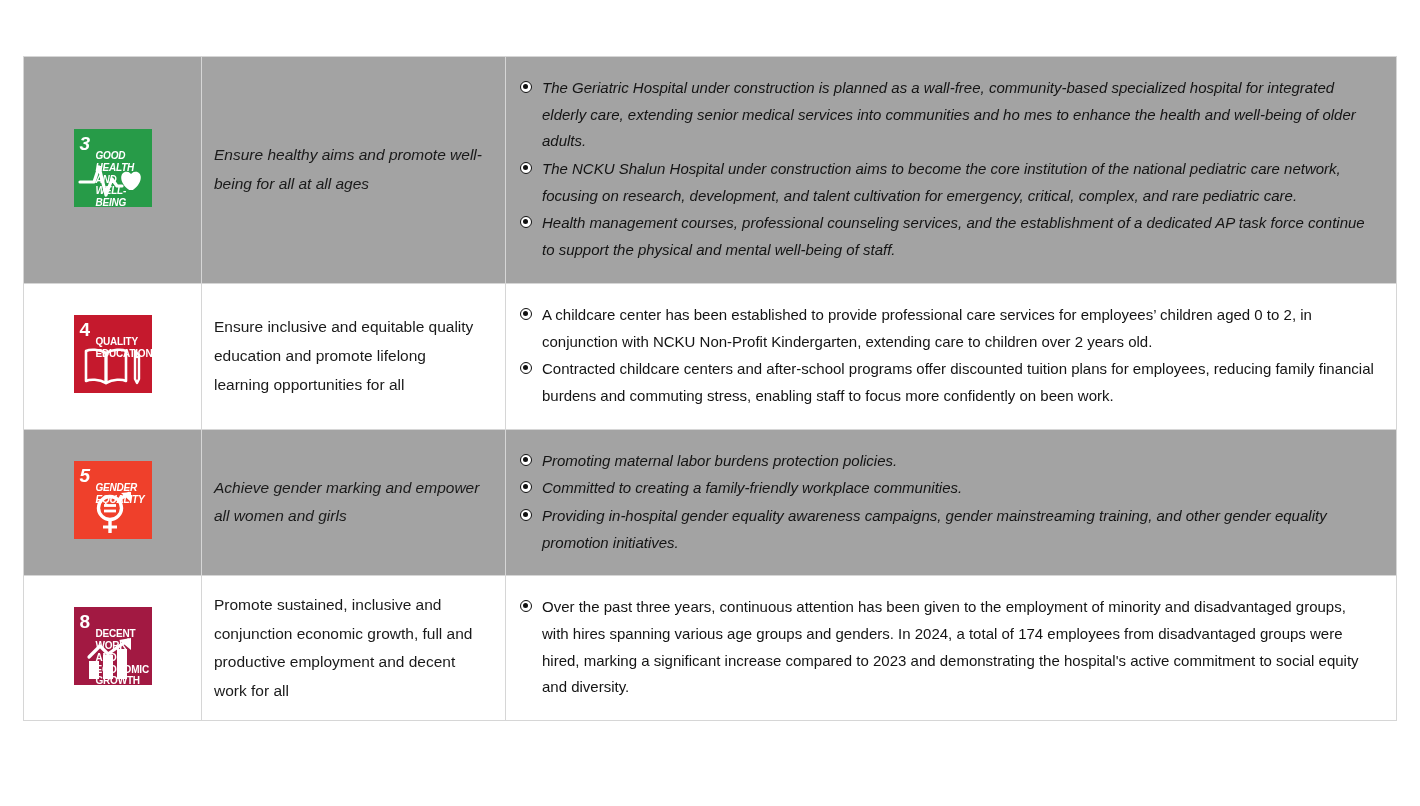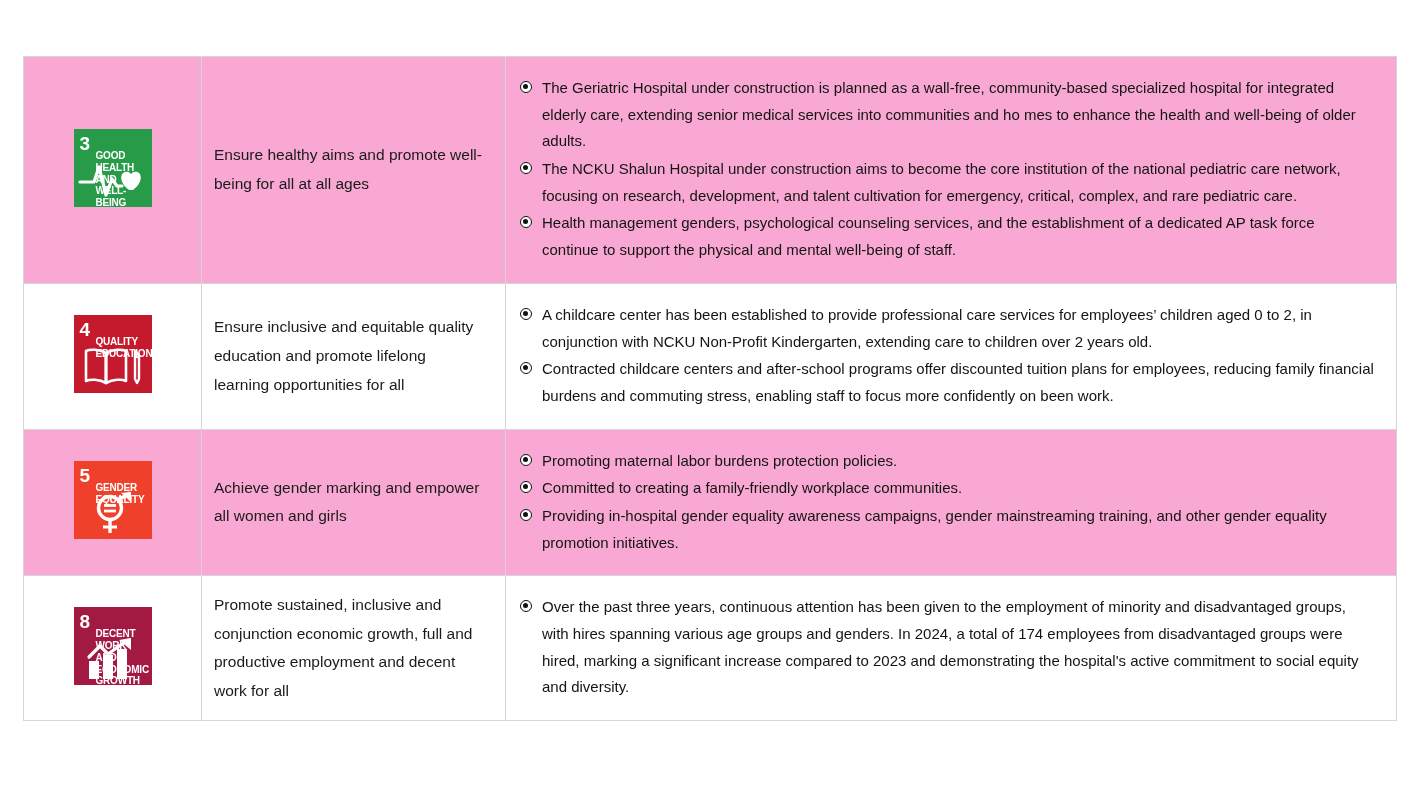--- a/index.html
+++ b/index.html
@@ -54,21 +54,21 @@
     left: 23px;
     width: 1374px;
     border-collapse: collapse;
     table-layout: fixed;
   }
   .table td {
     border: 1px solid #d6d6d6;
     vertical-align: top;
     padding: 0;
   }
-  tr.shade td { background: #f9a8d4; }
+  tr.shade td { background: #a3a3a3; font-style: italic; }
   tr.plain td { background: #ffffff; }
 
   td.icon-cell {
     width: 178px;
     text-align: center;
     vertical-align: middle;
   }
   td.goal-cell {
     width: 304px;
     vertical-align: middle;
@@ -174,21 +174,21 @@
                   <path d="M56 34 C44 25 46 14 53 14 C56.5 14 58 16.5 58 16.5 C58 16.5 59.5 14 63 14 C70 14 72 25 60 34 Z" fill="#fff" transform="translate(-4,-2) scale(0.92) translate(4,2)"></path>
                 </svg>
               </span></div></td>
           <td class="goal-cell">
             <div class="goal-text">Ensure healthy aims and promote well-being for all at all ages</div>
           </td>
           <td class="actions-cell">
             <ul class="bullets">
               <li><span class="marker"></span><span>The Geriatric Hospital under construction is planned as a wall-free, community-based specialized hospital for integrated elderly care, extending senior medical services into communities and ho mes to enhance the health and well-being of older adults.</span></li>
               <li><span class="marker"></span><span>The NCKU Shalun Hospital under construction aims to become the core institution of the national pediatric care network, focusing on research, development, and talent cultivation for emergency, critical, complex, and rare pediatric care.</span></li>
-              <li><span class="marker"></span><span>Health management genders, psychological counseling services, and the establishment of a dedicated AP task force continue to support the physical and mental well-being of staff.</span></li>
+              <li><span class="marker"></span><span>Health management courses, professional counseling services, and the establishment of a dedicated AP task force continue to support the physical and mental well-being of staff.</span></li>
             </ul>
           </td>
         </tr>
         <tr class="plain">
           <td class="icon-cell"><div class="sdg-tile" style="background:#c5192d"><span class="num">4</span><span class="cap"><span>QUALITY</span><br><span>EDUCATION</span></span><span class="art">
                 <svg width="62" height="42" viewBox="0 0 62 42">
                   <path d="M24 8 C17 4 8 4 4 6 V36 C8 34 17 34 24 38 Z" fill="none" stroke="#fff" stroke-width="2.6" stroke-linejoin="round"></path>
                   <path d="M24 8 C31 4 40 4 44 6 V36 C40 34 31 34 24 38 Z" fill="none" stroke="#fff" stroke-width="2.6" stroke-linejoin="round"></path>
                   <line x1="24" y1="8" x2="24" y2="38" stroke="#fff" stroke-width="2.6"></line>
                   <path d="M53 6 L57 10 V34 L55 38 L53 34 Z" fill="none" stroke="#fff" stroke-width="2.4" stroke-linejoin="round"></path>

